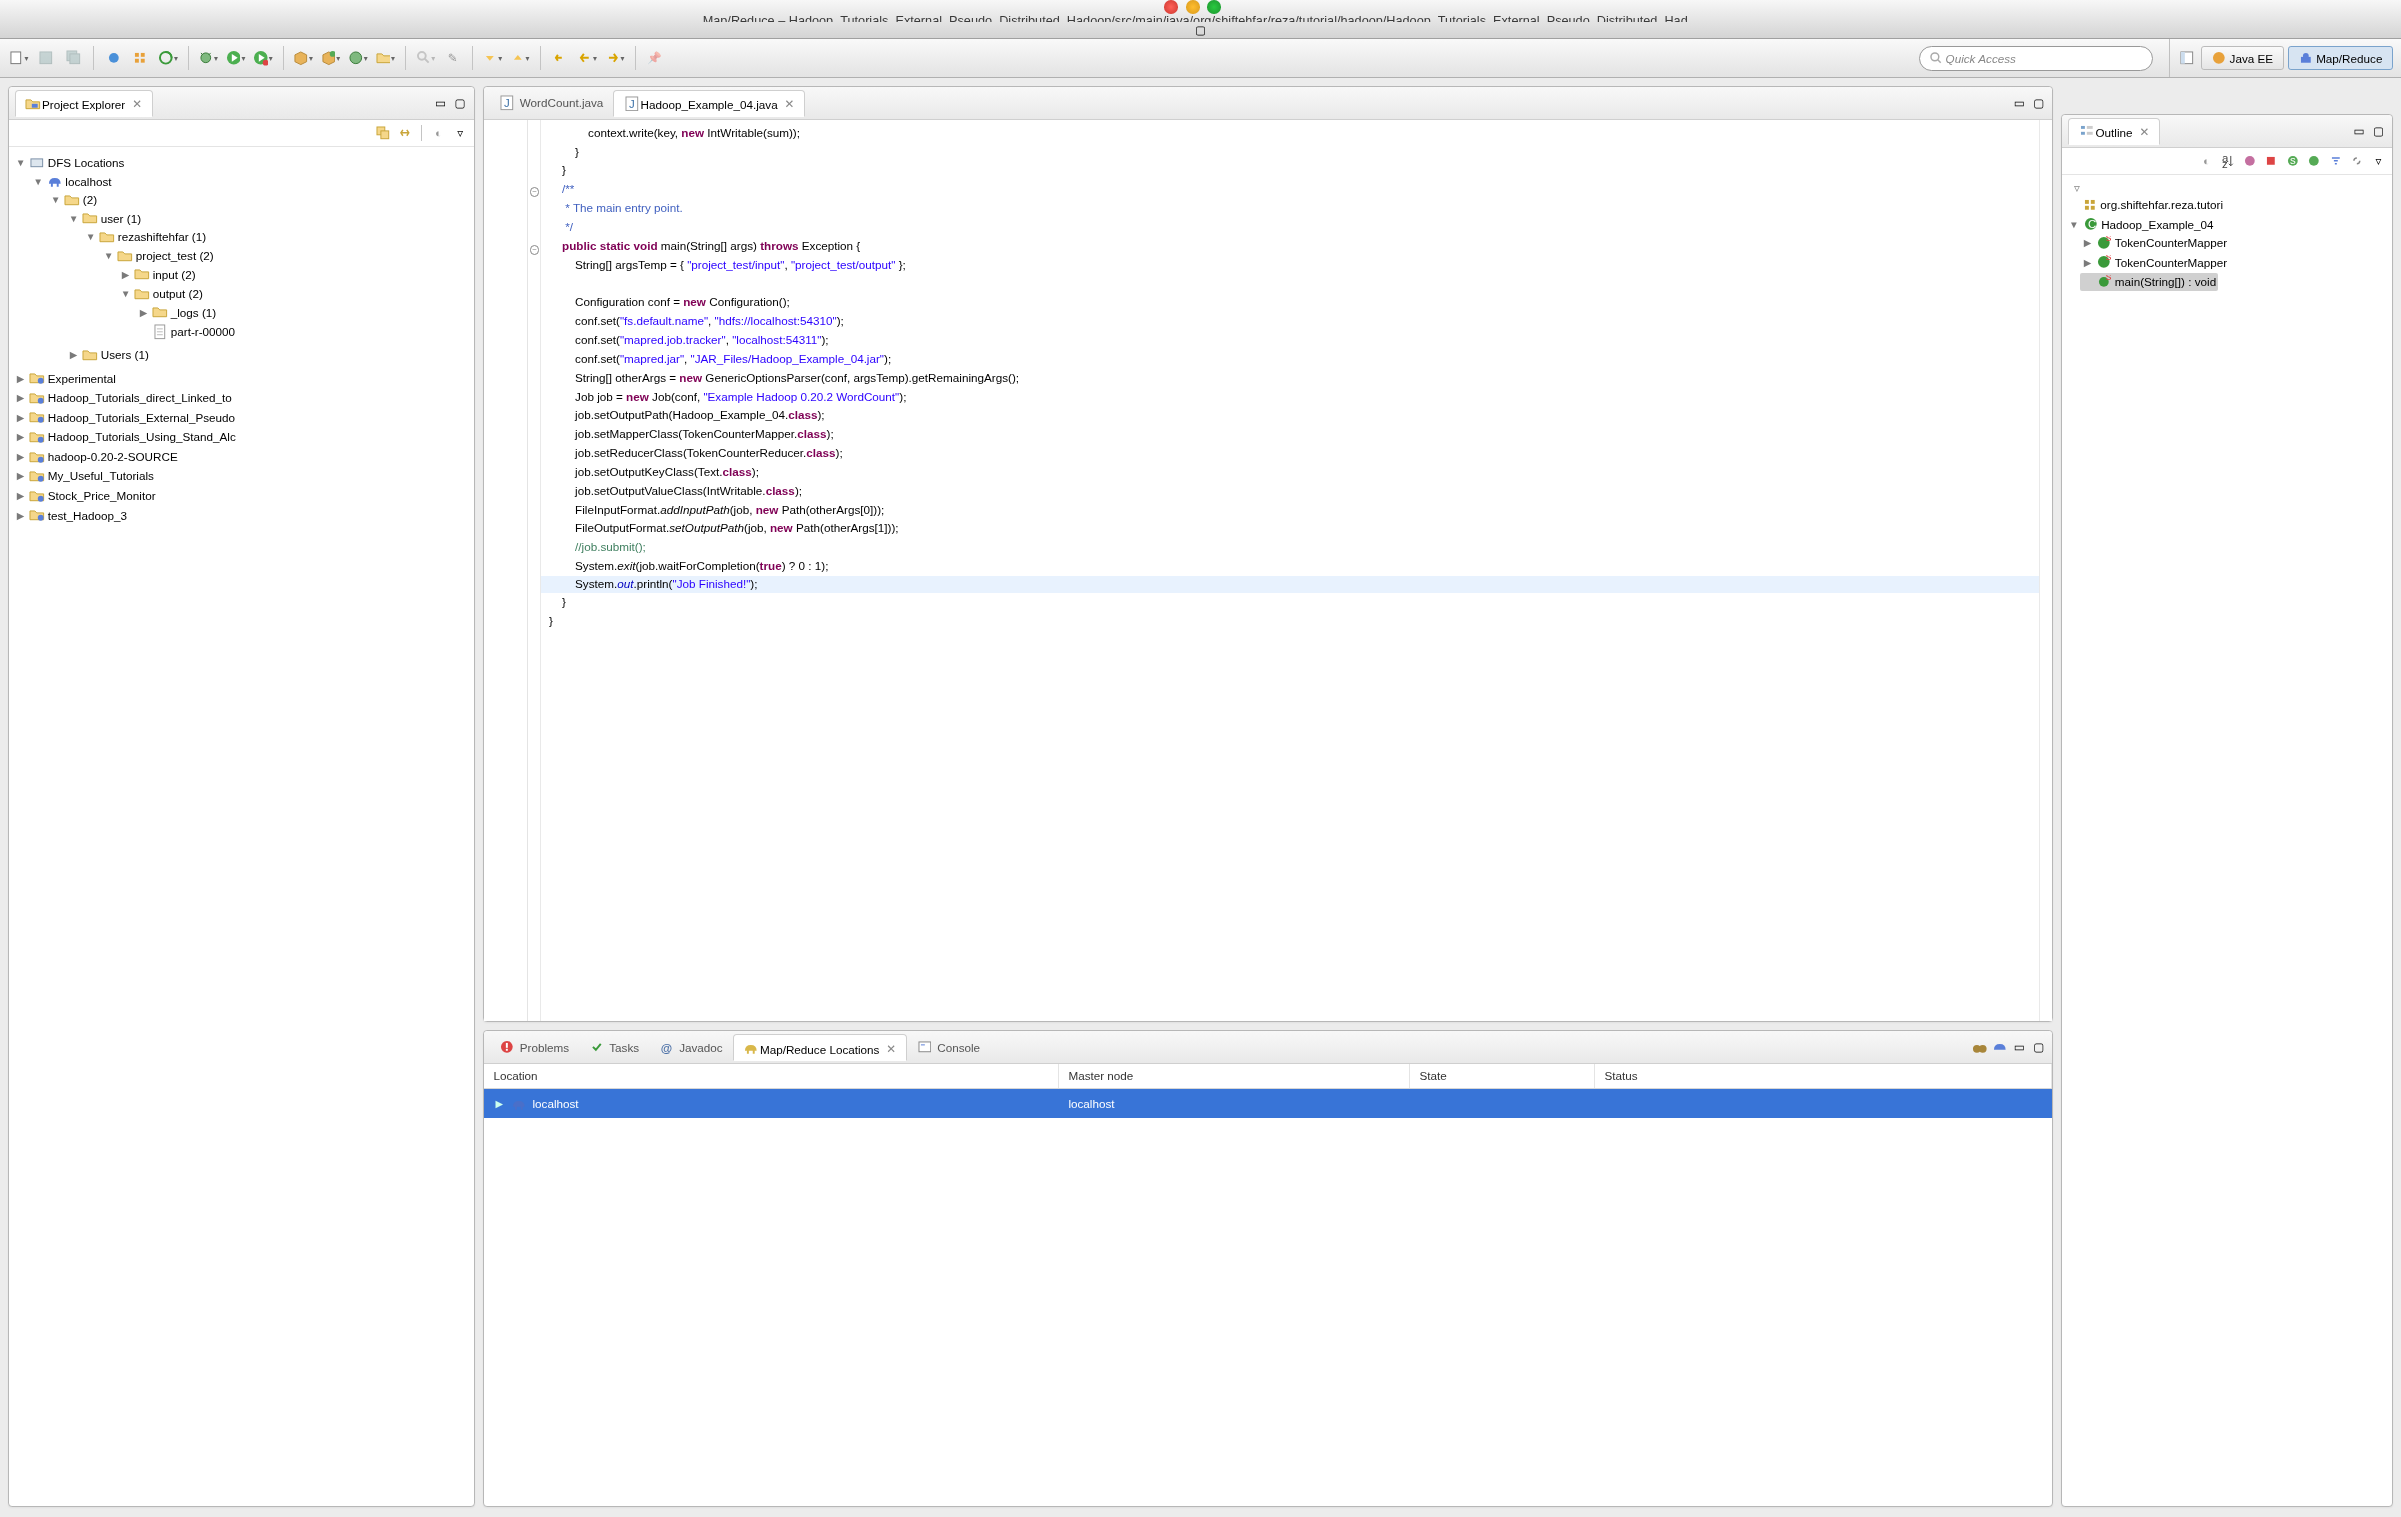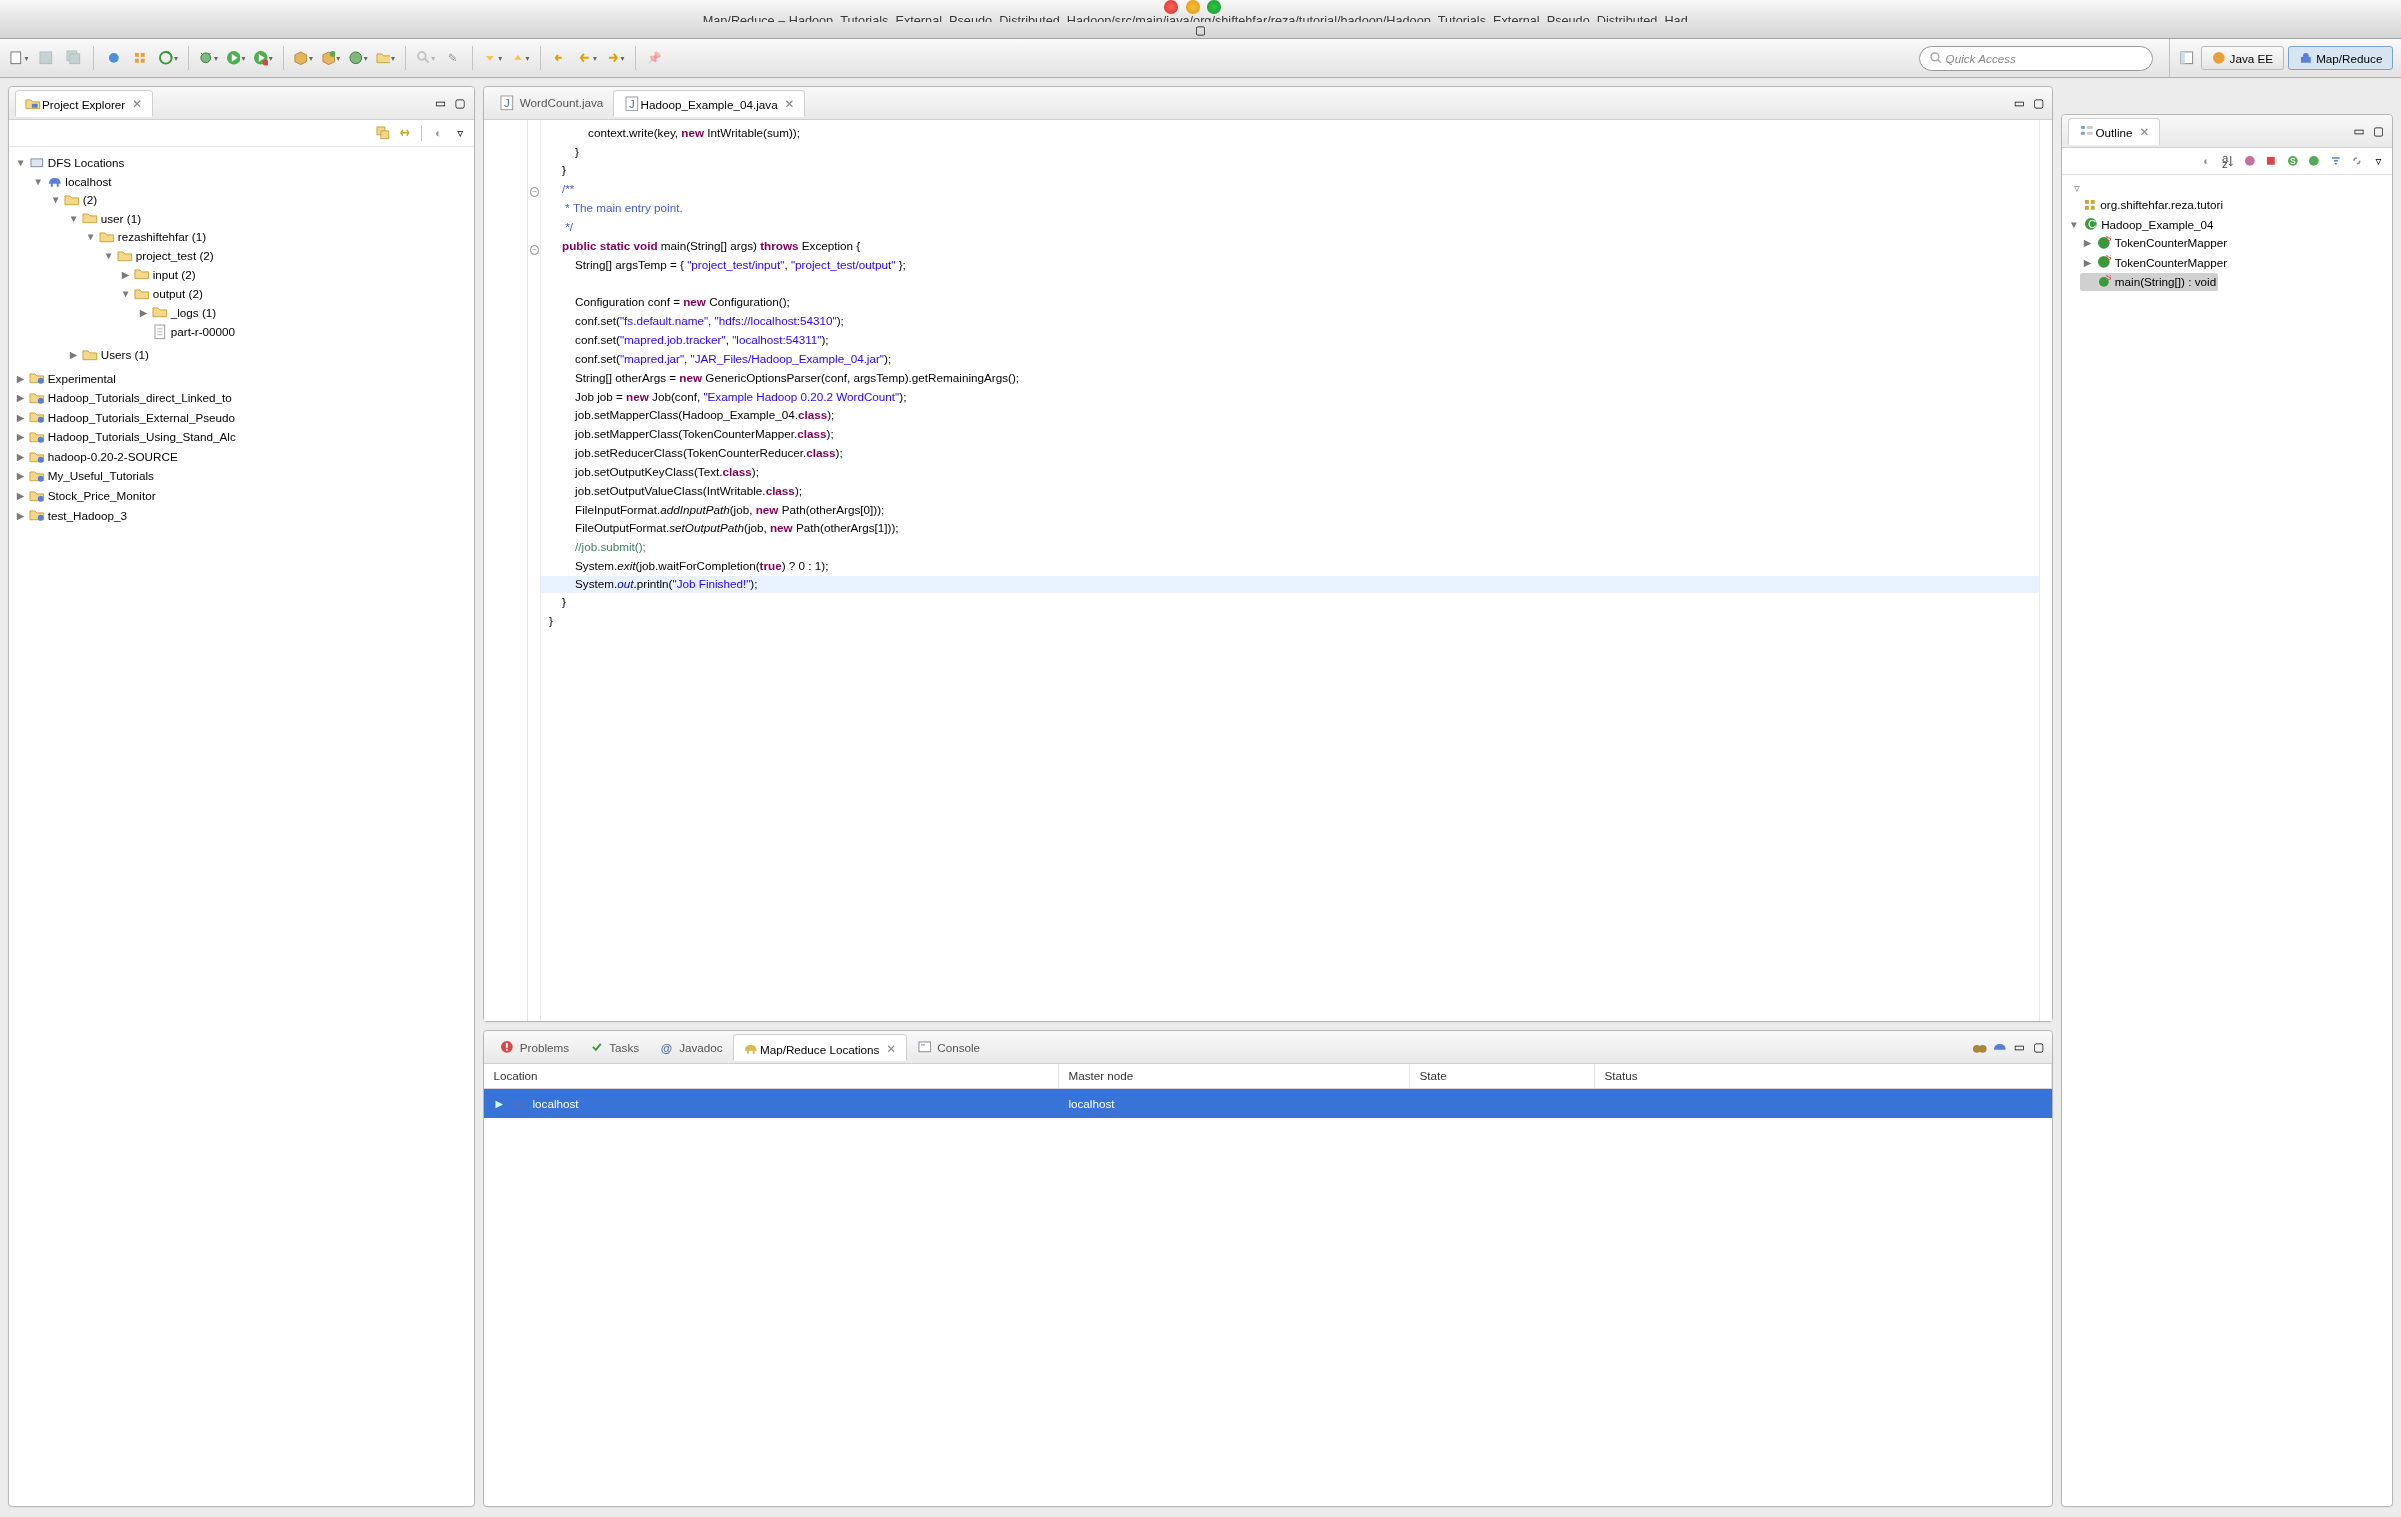--- a/index.html
+++ b/index.html
@@ -541,21 +541,21 @@
 <span class="doc">     */</span>
 <span>    </span><span class="kw">public</span><span> </span><span class="kw">static</span><span> </span><span class="kw">void</span><span> main(String[] args) </span><span class="kw">throws</span><span> Exception {</span>
 <span>        String[] argsTemp = { </span><span class="str">"project_test/input"</span><span>, </span><span class="str">"project_test/output"</span><span> };</span>
 <span></span>
 <span>        Configuration conf = </span><span class="kw">new</span><span> Configuration();</span>
 <span>        conf.set(</span><span class="str">"fs.default.name"</span><span>, </span><span class="str">"hdfs://localhost:54310"</span><span>);</span>
 <span>        conf.set(</span><span class="str">"mapred.job.tracker"</span><span>, </span><span class="str">"localhost:54311"</span><span>);</span>
 <span>        conf.set(</span><span class="str">"mapred.jar"</span><span>, </span><span class="str">"JAR_Files/Hadoop_Example_04.jar"</span><span>);</span>
 <span>        String[] otherArgs = </span><span class="kw">new</span><span> GenericOptionsParser(conf, argsTemp).getRemainingArgs();</span>
 <span>        Job job = </span><span class="kw">new</span><span> Job(conf, </span><span class="str">"Example Hadoop 0.20.2 WordCount"</span><span>);</span>
-<span>        job.setMapperClass(Hadoop_Example_04.</span><span class="kw">class</span><span>);</span>
+<span>        job.setOutputPath(Hadoop_Example_04.</span><span class="kw">class</span><span>);</span>
 <span>        job.setMapperClass(TokenCounterMapper.</span><span class="kw">class</span><span>);</span>
 <span>        job.setReducerClass(TokenCounterReducer.</span><span class="kw">class</span><span>);</span>
 <span>        job.setOutputKeyClass(Text.</span><span class="kw">class</span><span>);</span>
 <span>        job.setOutputValueClass(IntWritable.</span><span class="kw">class</span><span>);</span>
 <span>        FileInputFormat.</span><span class="mth">addInputPath</span><span>(job, </span><span class="kw">new</span><span> Path(otherArgs[0]));</span>
 <span>        FileOutputFormat.</span><span class="mth">setOutputPath</span><span>(job, </span><span class="kw">new</span><span> Path(otherArgs[1]));</span>
 <span class="cmt">        //job.submit();</span>
 <span>        System.</span><span class="mth">exit</span><span>(job.waitForCompletion(</span><span class="kw">true</span><span>) ? 0 : 1);</span>
 <span class="hl-line"><span>        System.</span><span class="fld">out</span><span>.println(</span><span class="str">"Job Finished!"</span><span>);</span></span><span>    }</span>
 <span>}</span></div>

